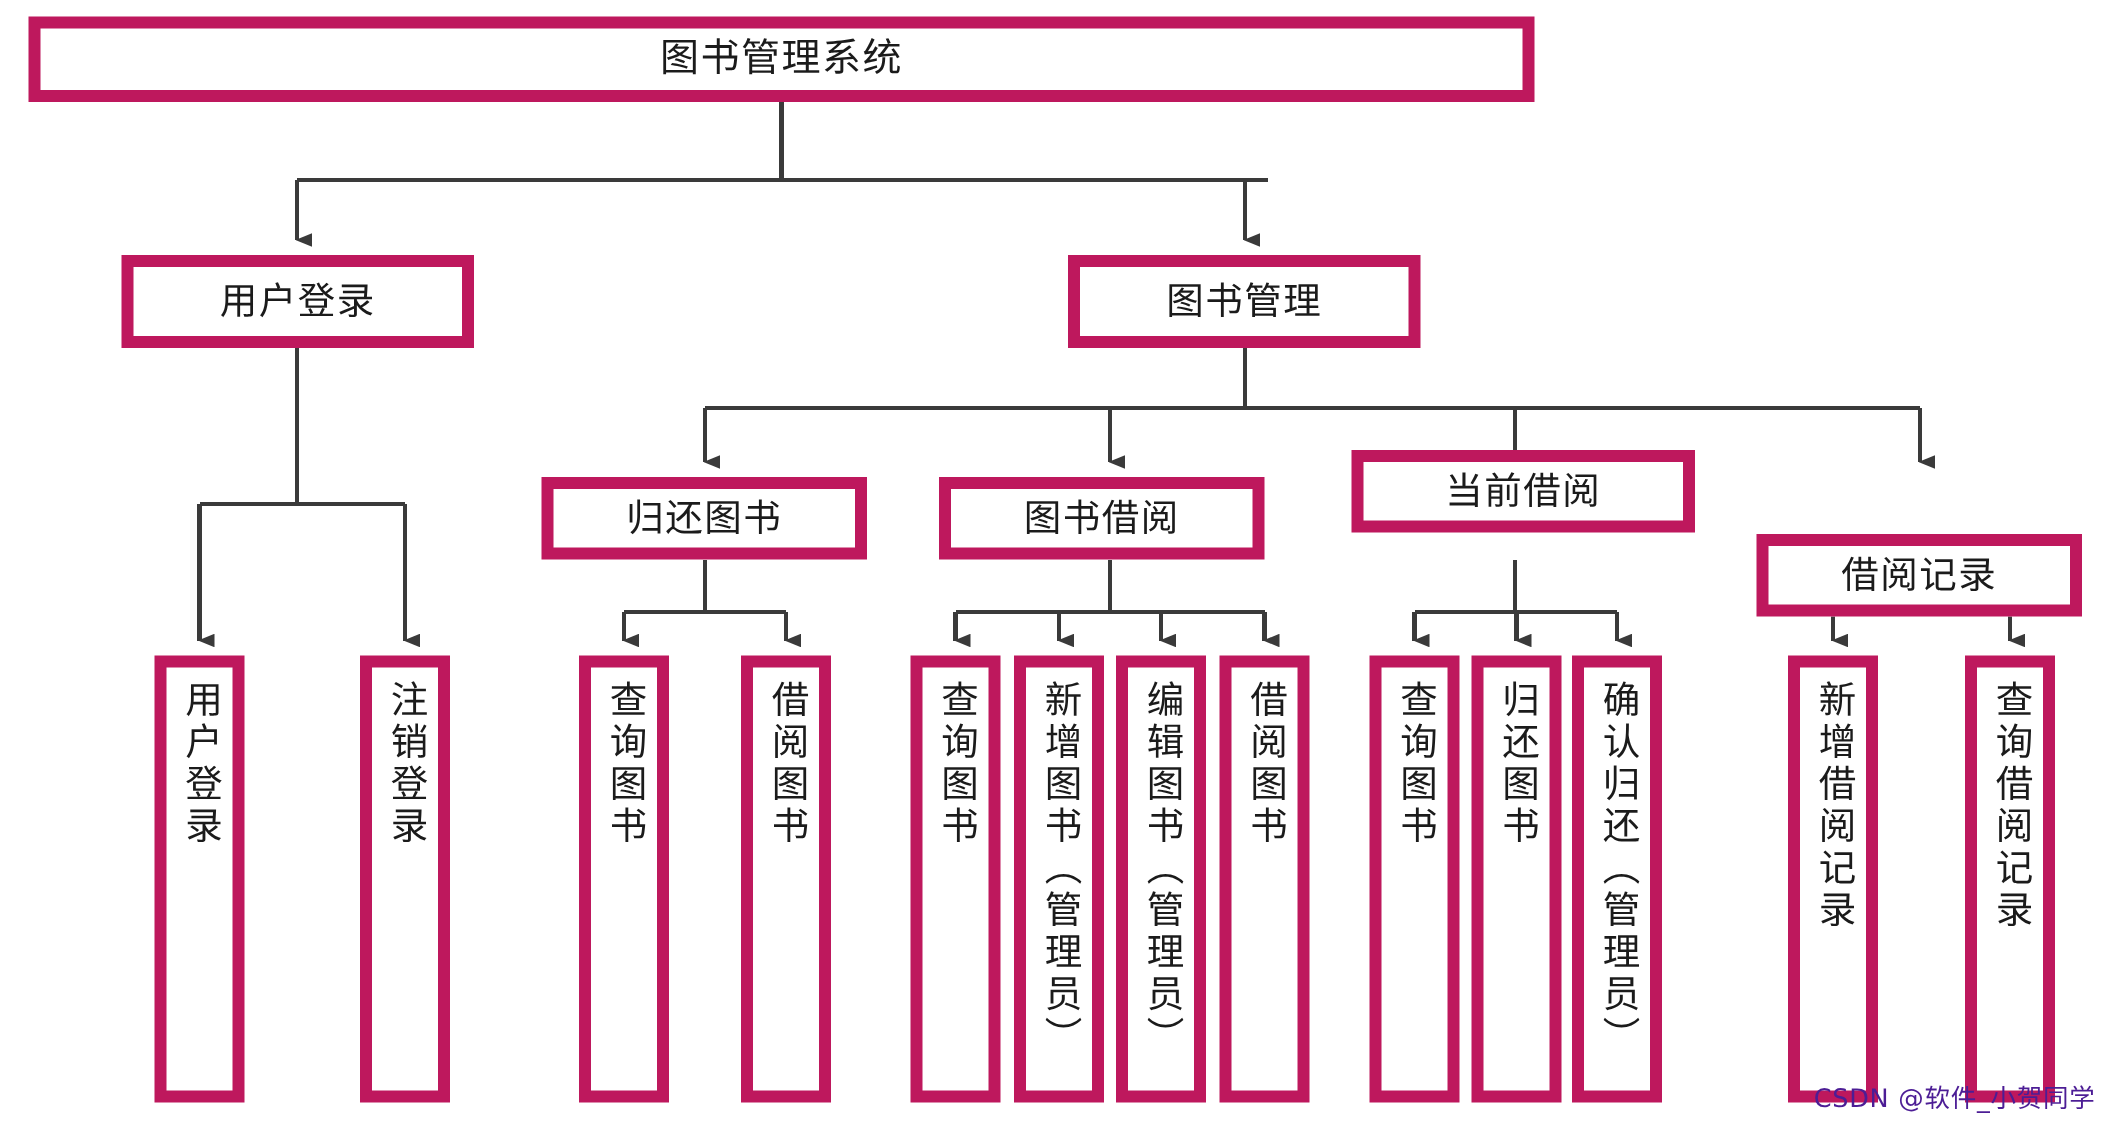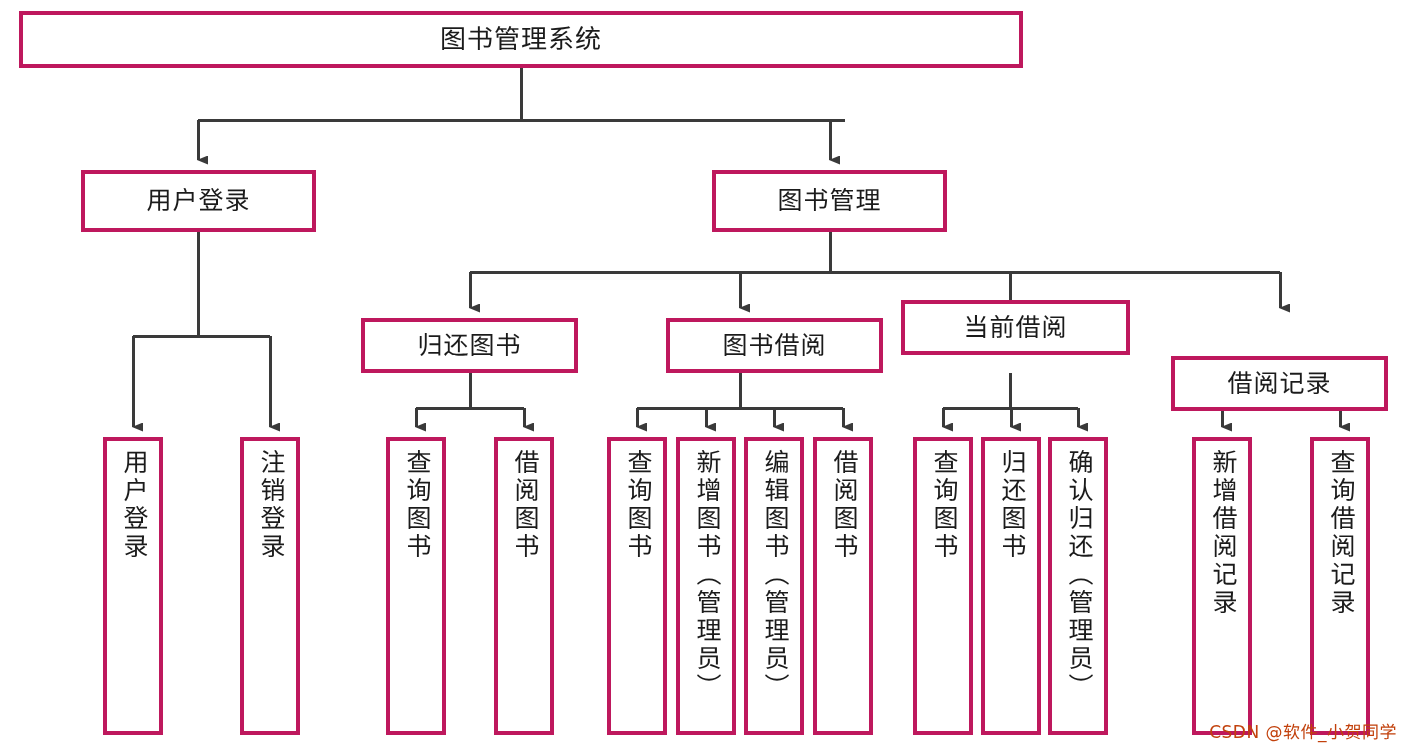--- a/index.html
+++ b/index.html
@@ -22,21 +22,21 @@
     position: absolute;
     left: 0;
     top: 0;
     width: 1405px;
     height: 747px;
   }
   .node {
     position: absolute;
     box-sizing: border-box;
     background: #ffffff;
-    border: 4px solid #be185d;
+    border: 8px solid #be185d;
     display: flex;
     align-items: center;
     justify-content: center;
     color: #1b1b1b;
   }
   .node-h {
     font-size: 25px;
     letter-spacing: 1px;
     line-height: 1.1;
     white-space: nowrap;
@@ -56,21 +56,21 @@
     line-height: 1.12;
     letter-spacing: 3px;
     white-space: nowrap;
     text-align: left;
   }
   .watermark {
     position: absolute;
     right: 8px;
     bottom: 4px;
     font-size: 17px;
-    color: #c2410c;
+    color: #4c1d95;
     white-space: nowrap;
     letter-spacing: 0.5px;
   }
 </style>
 </head>
 <body>
 
 <div id="diagram-root">
 
   <svg class="edges" viewBox="0 0 1405 747" xmlns="http://www.w3.org/2000/svg">
@@ -130,21 +130,21 @@
   <div class="node node-h" style="left:81px; top:170px; width:235px; height:62px;">
     <span class="label">用户登录</span>
   </div>
   <div class="node node-h" style="left:712px; top:170px; width:235px; height:62px;">
     <span class="label">图书管理</span>
   </div>
 
   <div class="node node-h" style="left:361px; top:318px; width:217px; height:55px;">
     <span class="label">归还图书</span>
   </div>
-  <div class="node node-h" style="left:666px; top:318px; width:217px; height:55px;">
+  <div class="node node-h" style="left:626px; top:318px; width:217px; height:55px;">
     <span class="label">图书借阅</span>
   </div>
   <div class="node node-h" style="left:901px; top:300px; width:229px; height:55px;justify-content:center;">
     <span class="label">当前借阅</span>
   </div>
   <div class="node node-h" style="left:1171px; top:318px; width:217px; height:55px;margin-top:38px;">
     <span class="label">借阅记录</span>
   </div>
 
   <div class="node node-v" style="left:103px; top:437px; width:60px; height:298px;">

